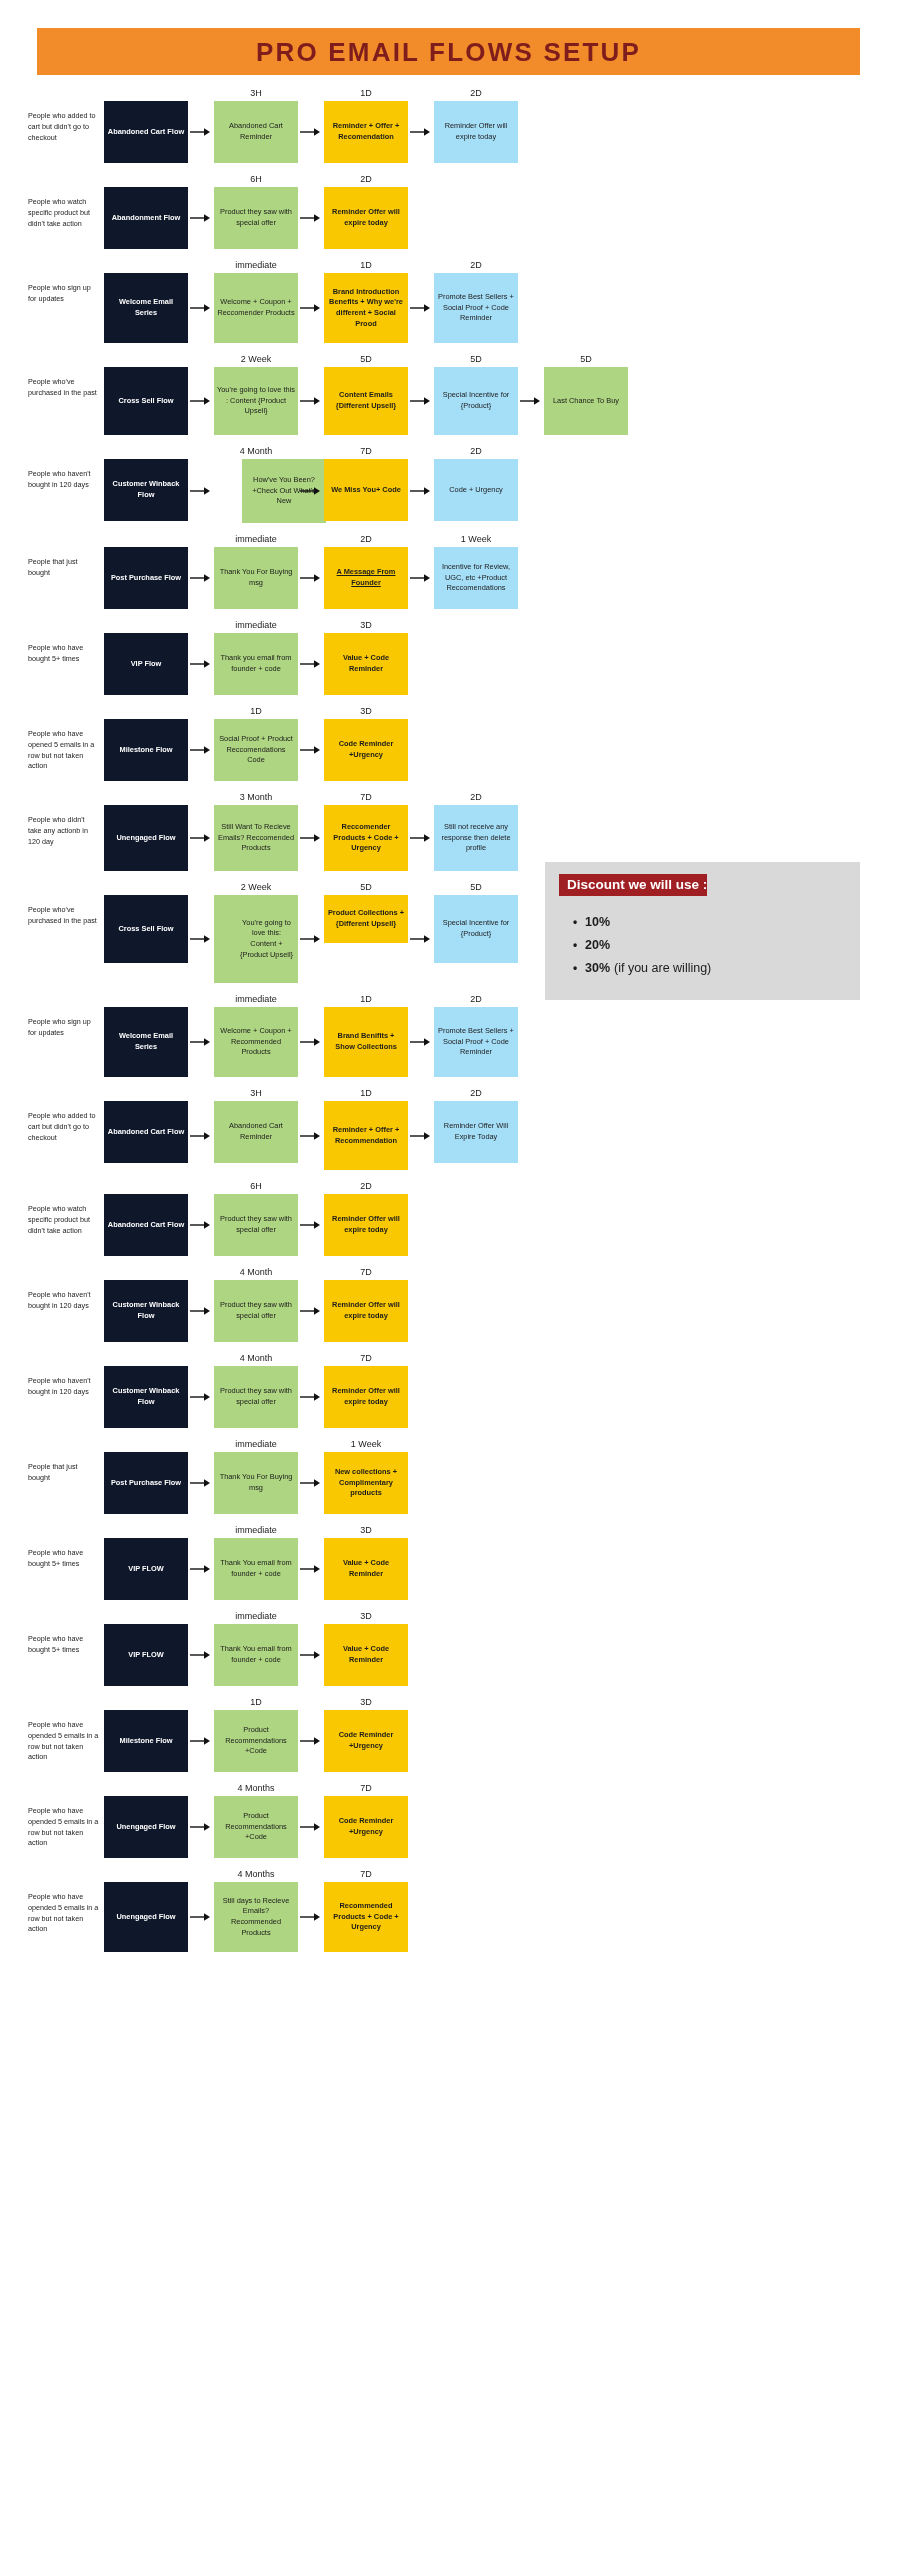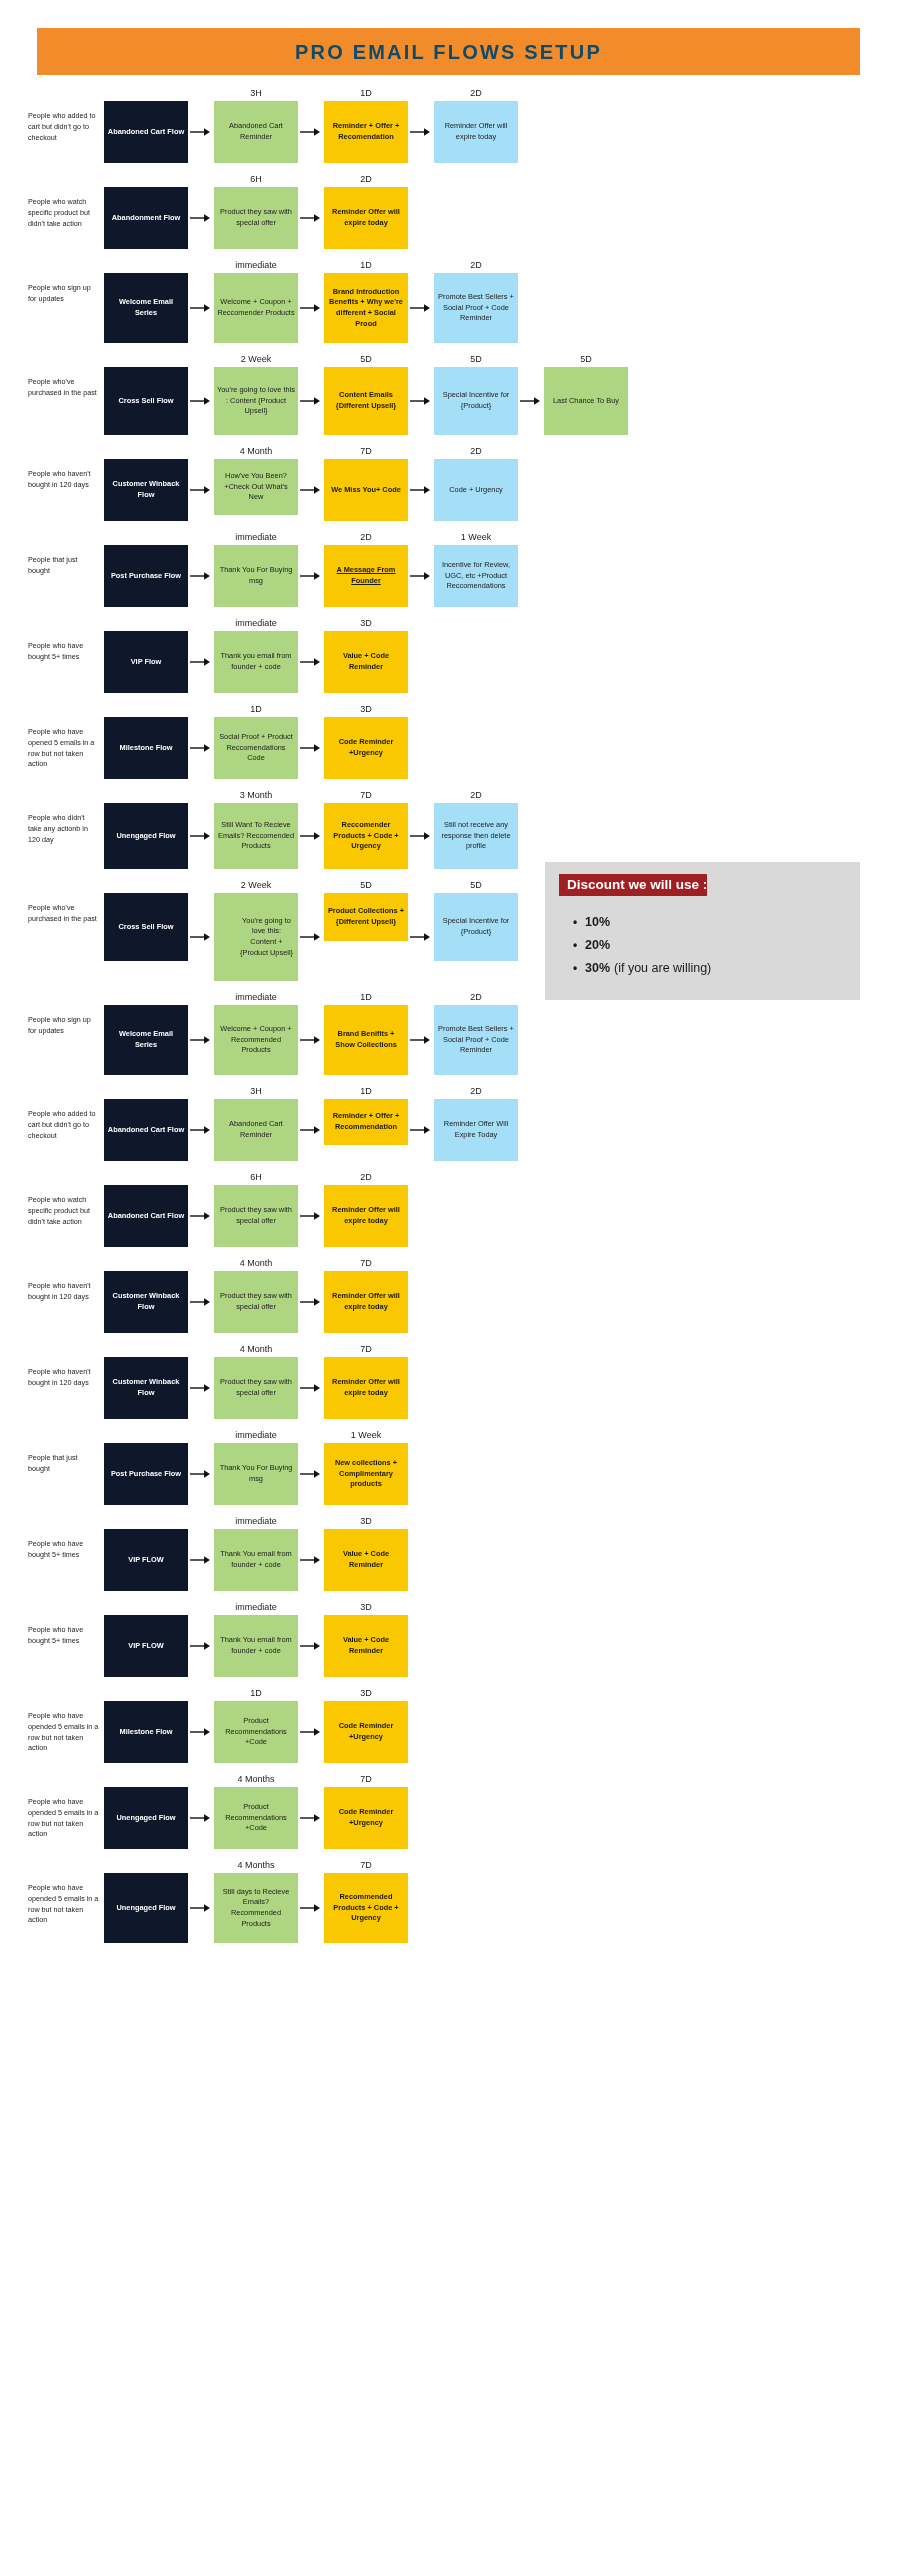--- a/index.html
+++ b/index.html
@@ -20,22 +20,22 @@
     padding: 28px 37px 0 37px;
   }
   .title-banner {
     background: #F28B29;
     height: 47px;
     display: flex;
     align-items: center;
     justify-content: center;
   }
   .title-text {
-    color: #0c4a6e;
-    font-size: 20px;
+    color: #7f1d1d;
+    font-size: 26px;
     font-weight: 700;
     letter-spacing: 2.2px;
     line-height: 1;
     white-space: nowrap;
   }
 
   
   .flows {
     padding: 10px 0 20px 0;
     position: relative;
@@ -303,21 +303,21 @@
         <div class="box trigger" style="height: 62px;">Customer Winback Flow</div>
       </div>
       <div class="arrow arrow-pad">
         <svg width="22" height="10" viewBox="0 0 22 10">
           <path d="M0 5 H15" stroke="#111111" stroke-width="1.4"></path>
           <path d="M14 1.2 L20 5 L14 8.8 Z" fill="#111111"></path>
         </svg>
       </div>
       <div class="step-col">
         <div class="delay">4 Month</div>
-        <div class="box green" style="height: 56px;">How've You Been? +Check Out What's New</div>
+        <div class="box green" style="height: 64px; margin-left: 28px;">How've You Been? +Check Out What's New</div>
       </div>
       <div class="arrow arrow-pad">
         <svg width="22" height="10" viewBox="0 0 22 10">
           <path d="M0 5 H15" stroke="#111111" stroke-width="1.4"></path>
           <path d="M14 1.2 L20 5 L14 8.8 Z" fill="#111111"></path>
         </svg>
       </div>
       <div class="step-col">
         <div class="delay">7D</div>
         <div class="box yellow" style="height: 62px;">We Miss You+ Code</div>
@@ -552,21 +552,21 @@
         <div class="box green" style="height: 62px;">Abandoned Cart Reminder</div>
       </div>
       <div class="arrow arrow-pad">
         <svg width="22" height="10" viewBox="0 0 22 10">
           <path d="M0 5 H15" stroke="#111111" stroke-width="1.4"></path>
           <path d="M14 1.2 L20 5 L14 8.8 Z" fill="#111111"></path>
         </svg>
       </div>
       <div class="step-col">
         <div class="delay">1D</div>
-        <div class="box yellow" style="height: 46px;">Reminder + Offer + Recommendation</div>
+        <div class="box yellow" style="height: 69px;">Reminder + Offer + Recommendation</div>
       </div>
       <div class="arrow arrow-pad">
         <svg width="22" height="10" viewBox="0 0 22 10">
           <path d="M0 5 H15" stroke="#111111" stroke-width="1.4"></path>
           <path d="M14 1.2 L20 5 L14 8.8 Z" fill="#111111"></path>
         </svg>
       </div>
       <div class="step-col">
         <div class="delay">2D</div>
         <div class="box blue" style="height: 62px;">Reminder Offer Will Expire Today</div>

